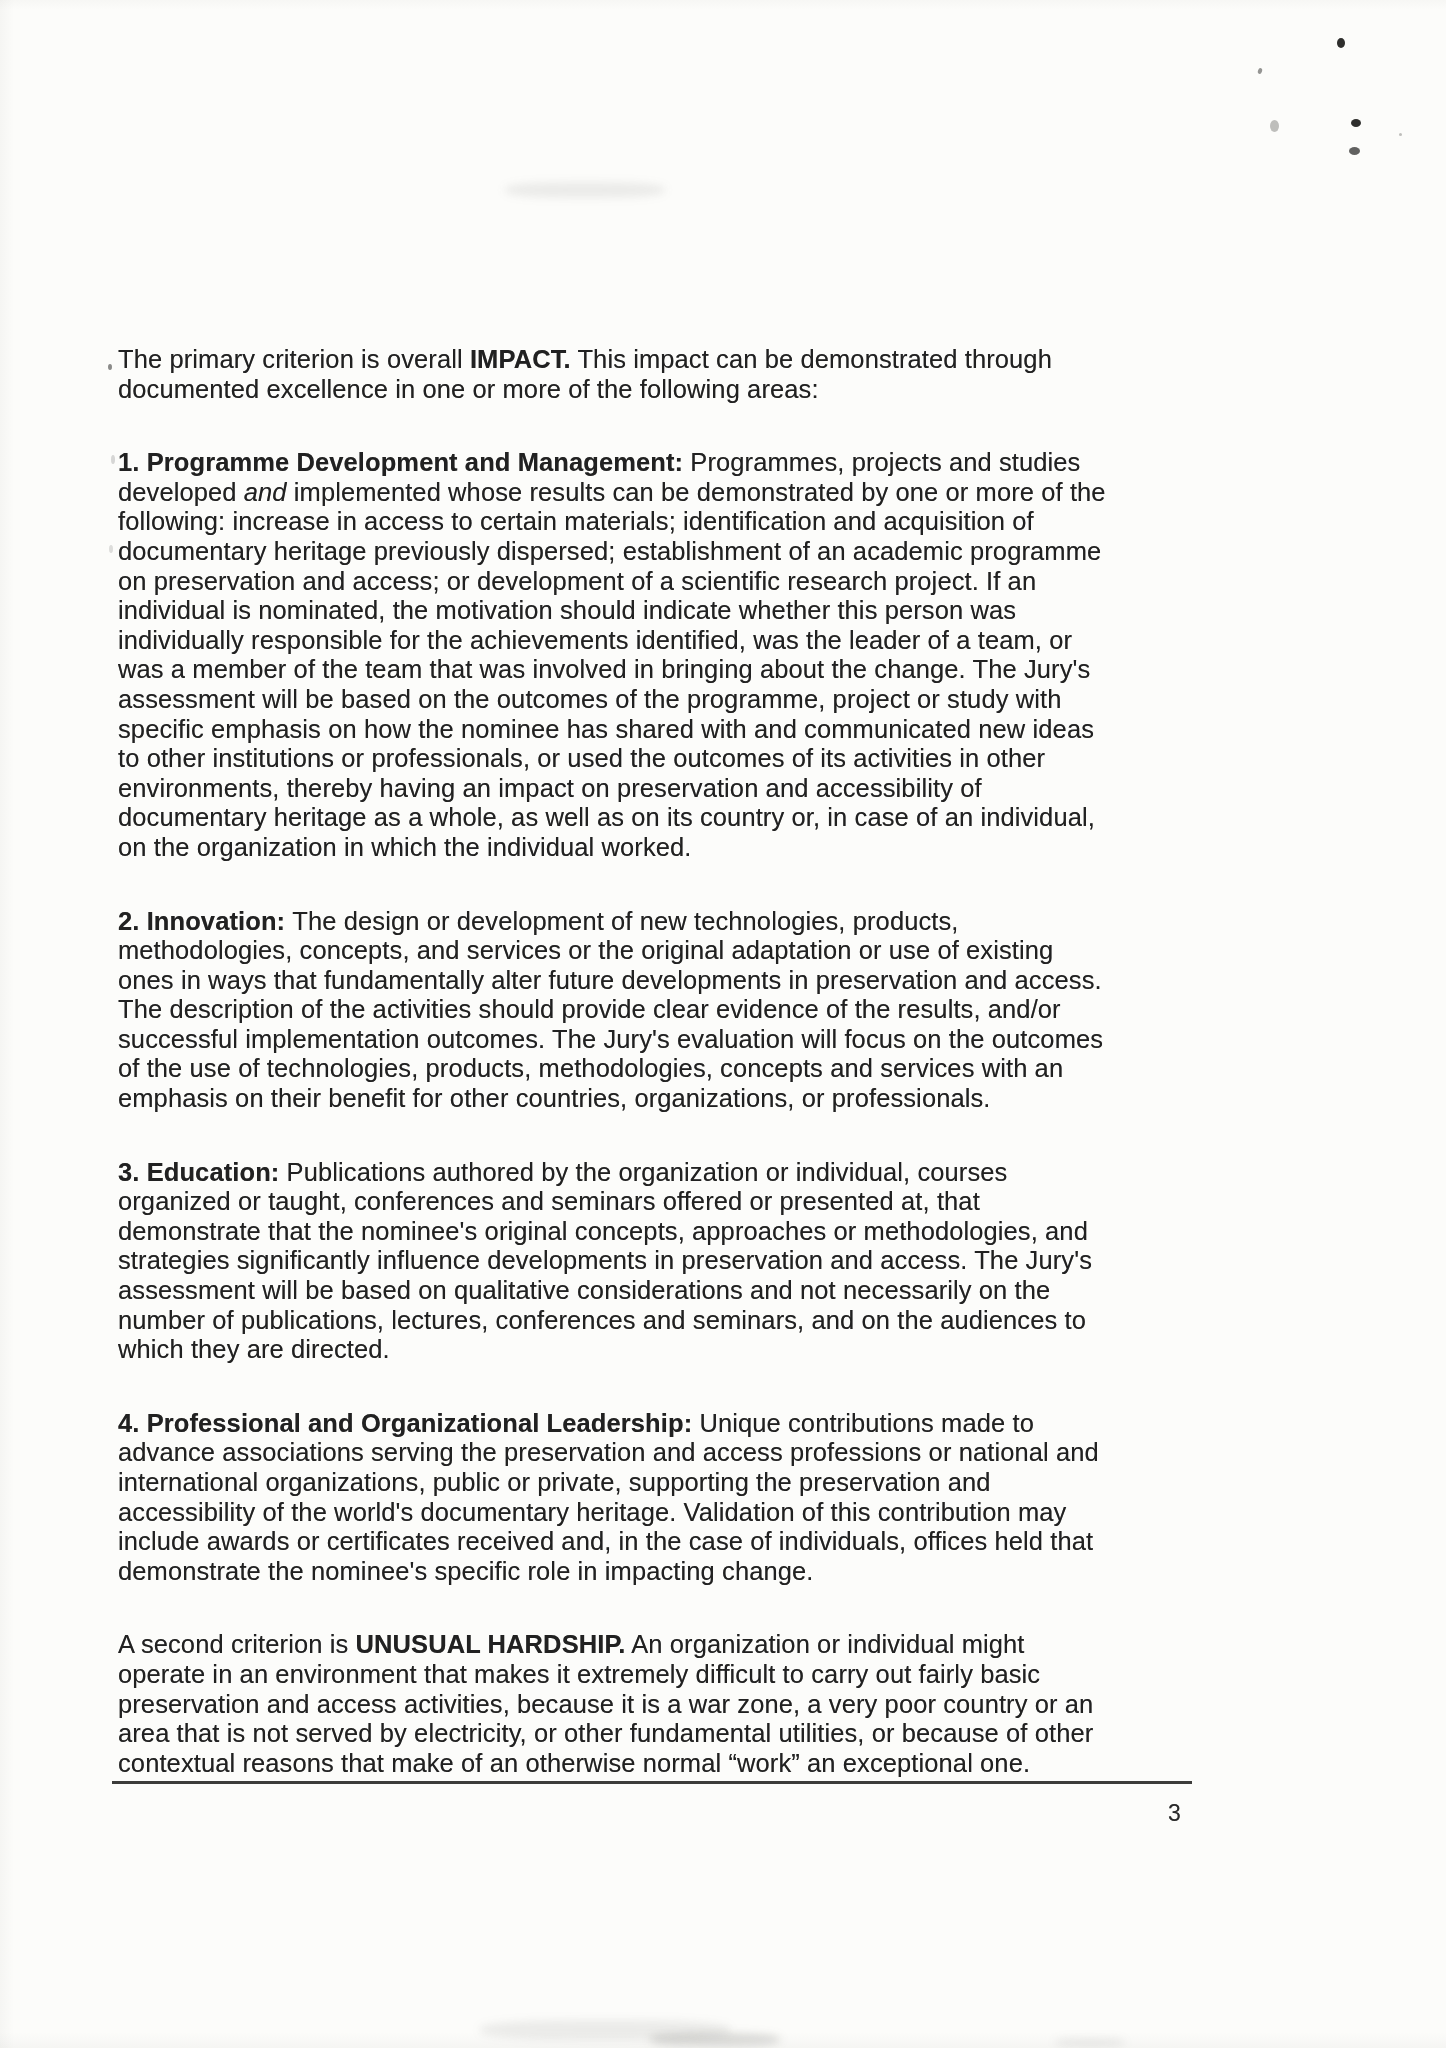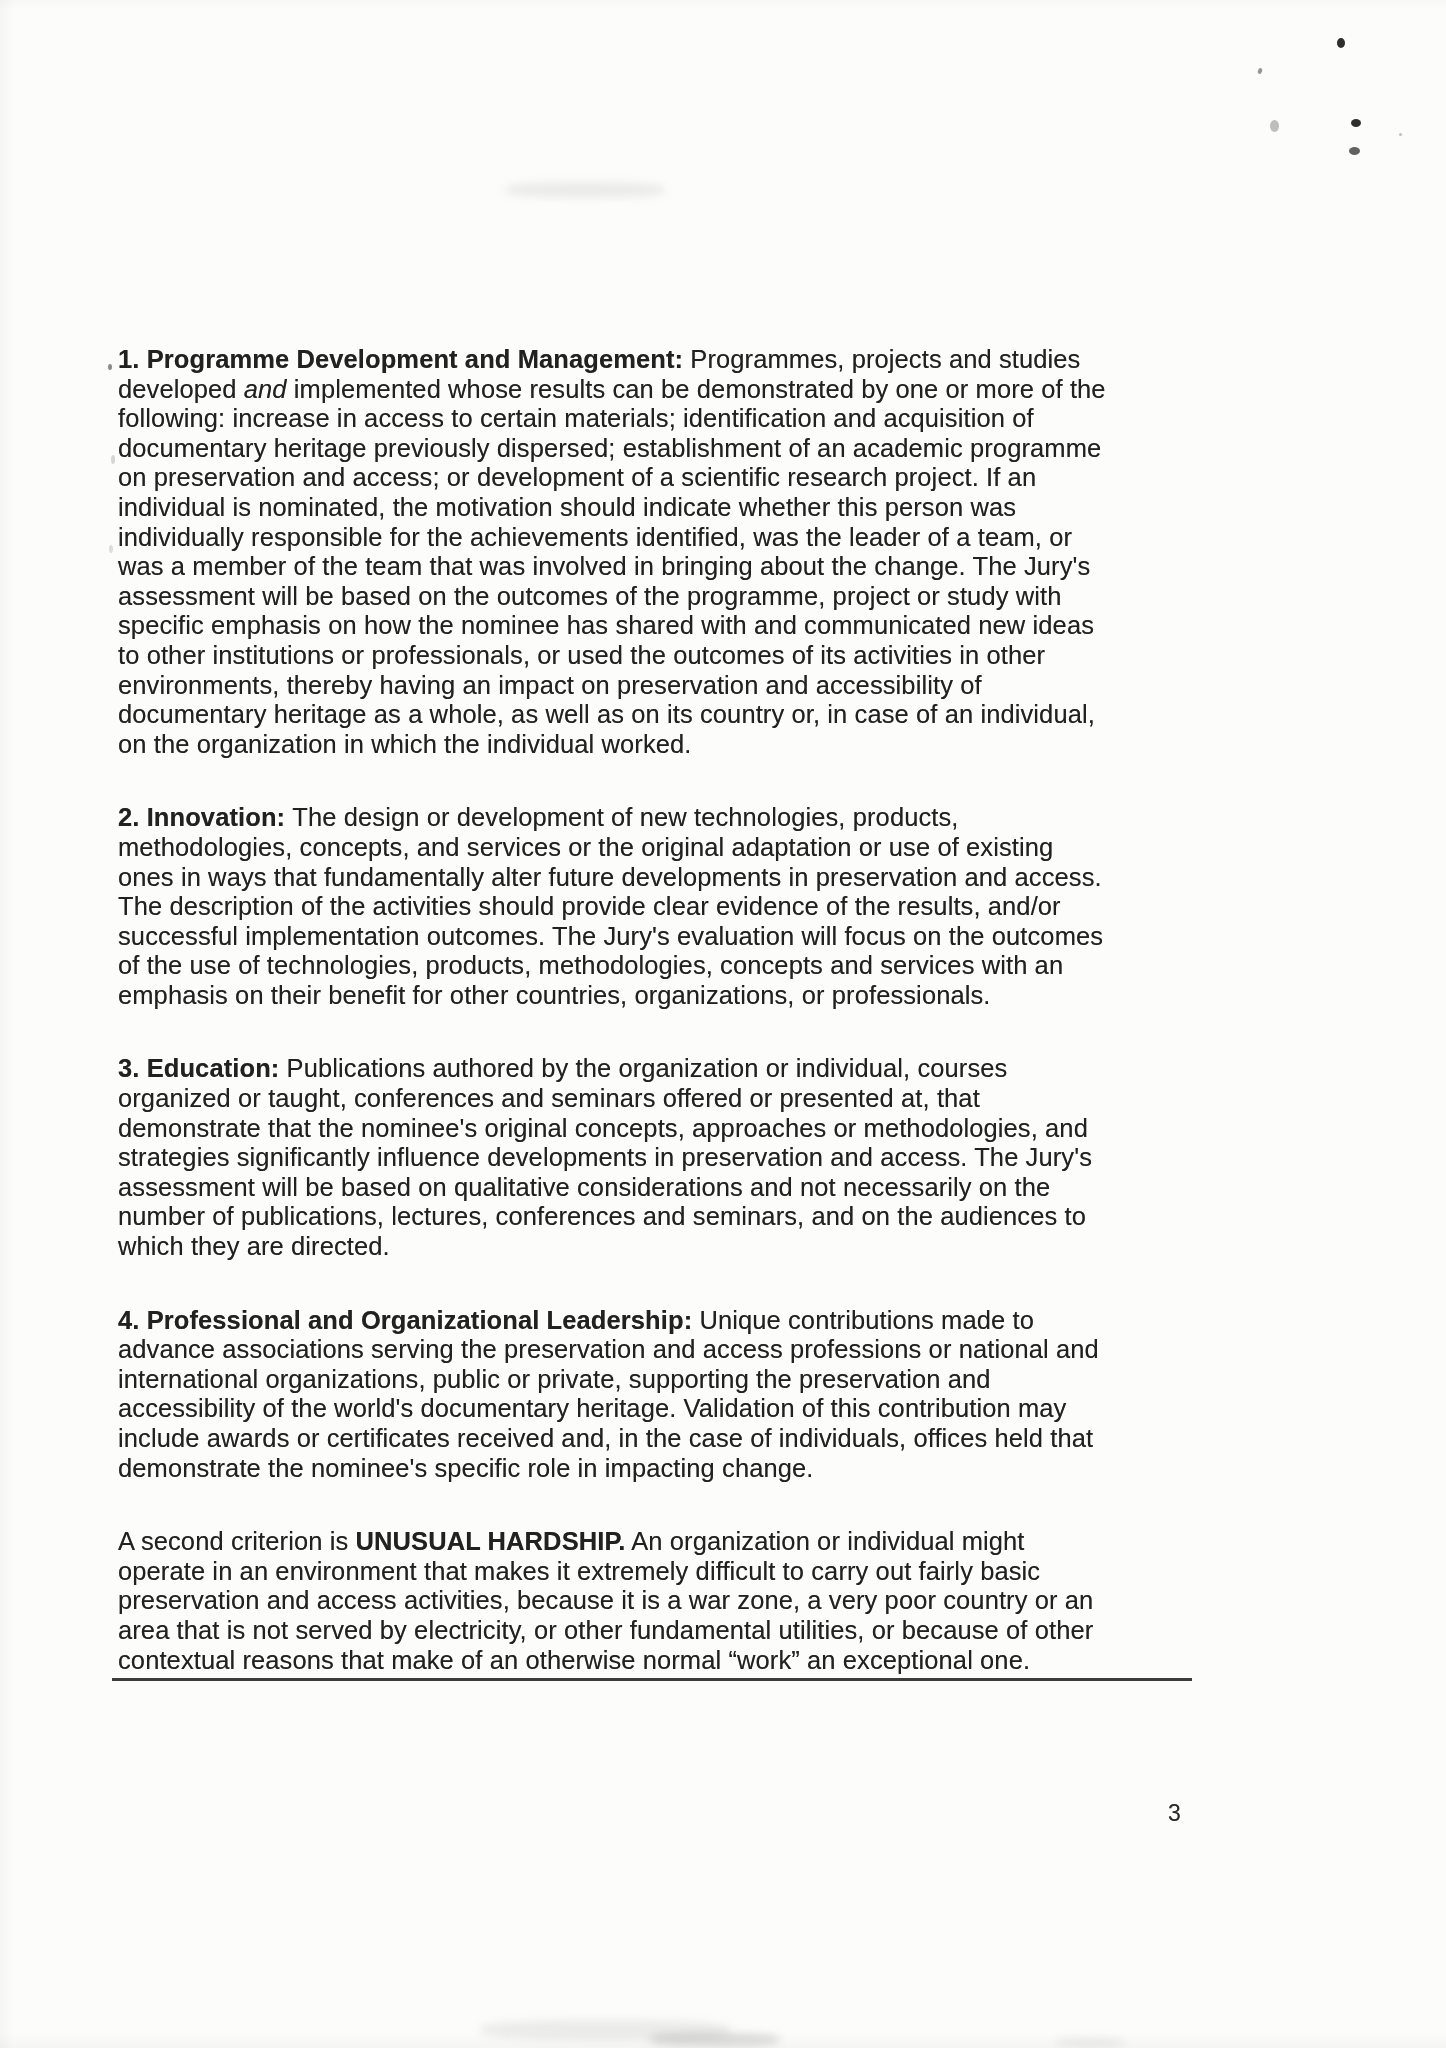--- a/index.html
+++ b/index.html
@@ -66,20 +66,21 @@
     filter: blur(4px);
   }
 </style>
 </head>
 <body>
 
 <div class="scan-vignette"></div>
 
 <div class="doc-body">
 
+  <div class="para"><span>The primary criterion is overall </span><b>IMPACT.</b><span> This impact can be demonstrated through documented excellence in one or more of the following areas:</span></div>
     <div class="para"><b>1. Programme Development and Management: </b><span>Programmes, projects and studies developed </span><i>and</i><span> implemented whose results can be demonstrated by one or more of the following: increase in access to certain materials; identification and acquisition of documentary heritage previously dispersed; establishment of an academic programme on preservation and access; or development of a scientific research project. If an individual is nominated, the motivation should indicate whether this person was individually responsible for the achievements identified, was the leader of a team, or was a member of the team that was involved in bringing about the change. The Jury's assessment will be based on the outcomes of the programme, project or study with specific emphasis on how the nominee has shared with and communicated new ideas to other institutions or professionals, or used the outcomes of its activities in other environments, thereby having an impact on preservation and accessibility of documentary heritage as a whole, as well as on its country or, in case of an individual, on the organization in which the individual worked.</span></div>
     <div class="para"><b>2. Innovation: </b><span>The design or development of new technologies, products, methodologies, concepts, and services or the original adaptation or use of existing ones in ways that fundamentally alter future developments in preservation and access. The description of the activities should provide clear evidence of the results, and/or successful implementation outcomes. The Jury's evaluation will focus on the outcomes of the use of technologies, products, methodologies, concepts and services with an emphasis on their benefit for other countries, organizations, or professionals.</span></div>
     <div class="para"><b>3. Education: </b><span>Publications authored by the organization or individual, courses organized or taught,  conferences and seminars offered or presented at, that demonstrate that  the nominee's original concepts, approaches or methodologies, and strategies significantly influence developments in preservation and access. The Jury's assessment will be based on qualitative considerations and not necessarily on the number of publications, lectures, conferences and seminars, and on the audiences to which they are directed.</span></div>
     <div class="para"><b> 4. Professional and Organizational Leadership: </b><span>Unique contributions made to advance associations serving the preservation and access professions or national and international organizations, public or private, supporting the preservation and accessibility of the world's documentary heritage. Validation of this contribution may include awards or certificates received and, in the case of individuals, offices held that demonstrate the nominee's specific role in impacting change.</span></div>
     <div class="para" style="margin-bottom: 0px;"><span>A second criterion is </span><b>UNUSUAL HARDSHIP.</b><span>  An organization or individual might operate in an environment that makes it extremely difficult to carry out fairly basic preservation and access activities, because it is a war zone, a very poor country or an area that is not served by electricity, or other fundamental utilities, or because of other contextual reasons that make of an otherwise normal “work” an exceptional one.</span></div>
     <div class="bottom-rule"></div>
 </div>
 
 <div class="page-number">3</div>
 

